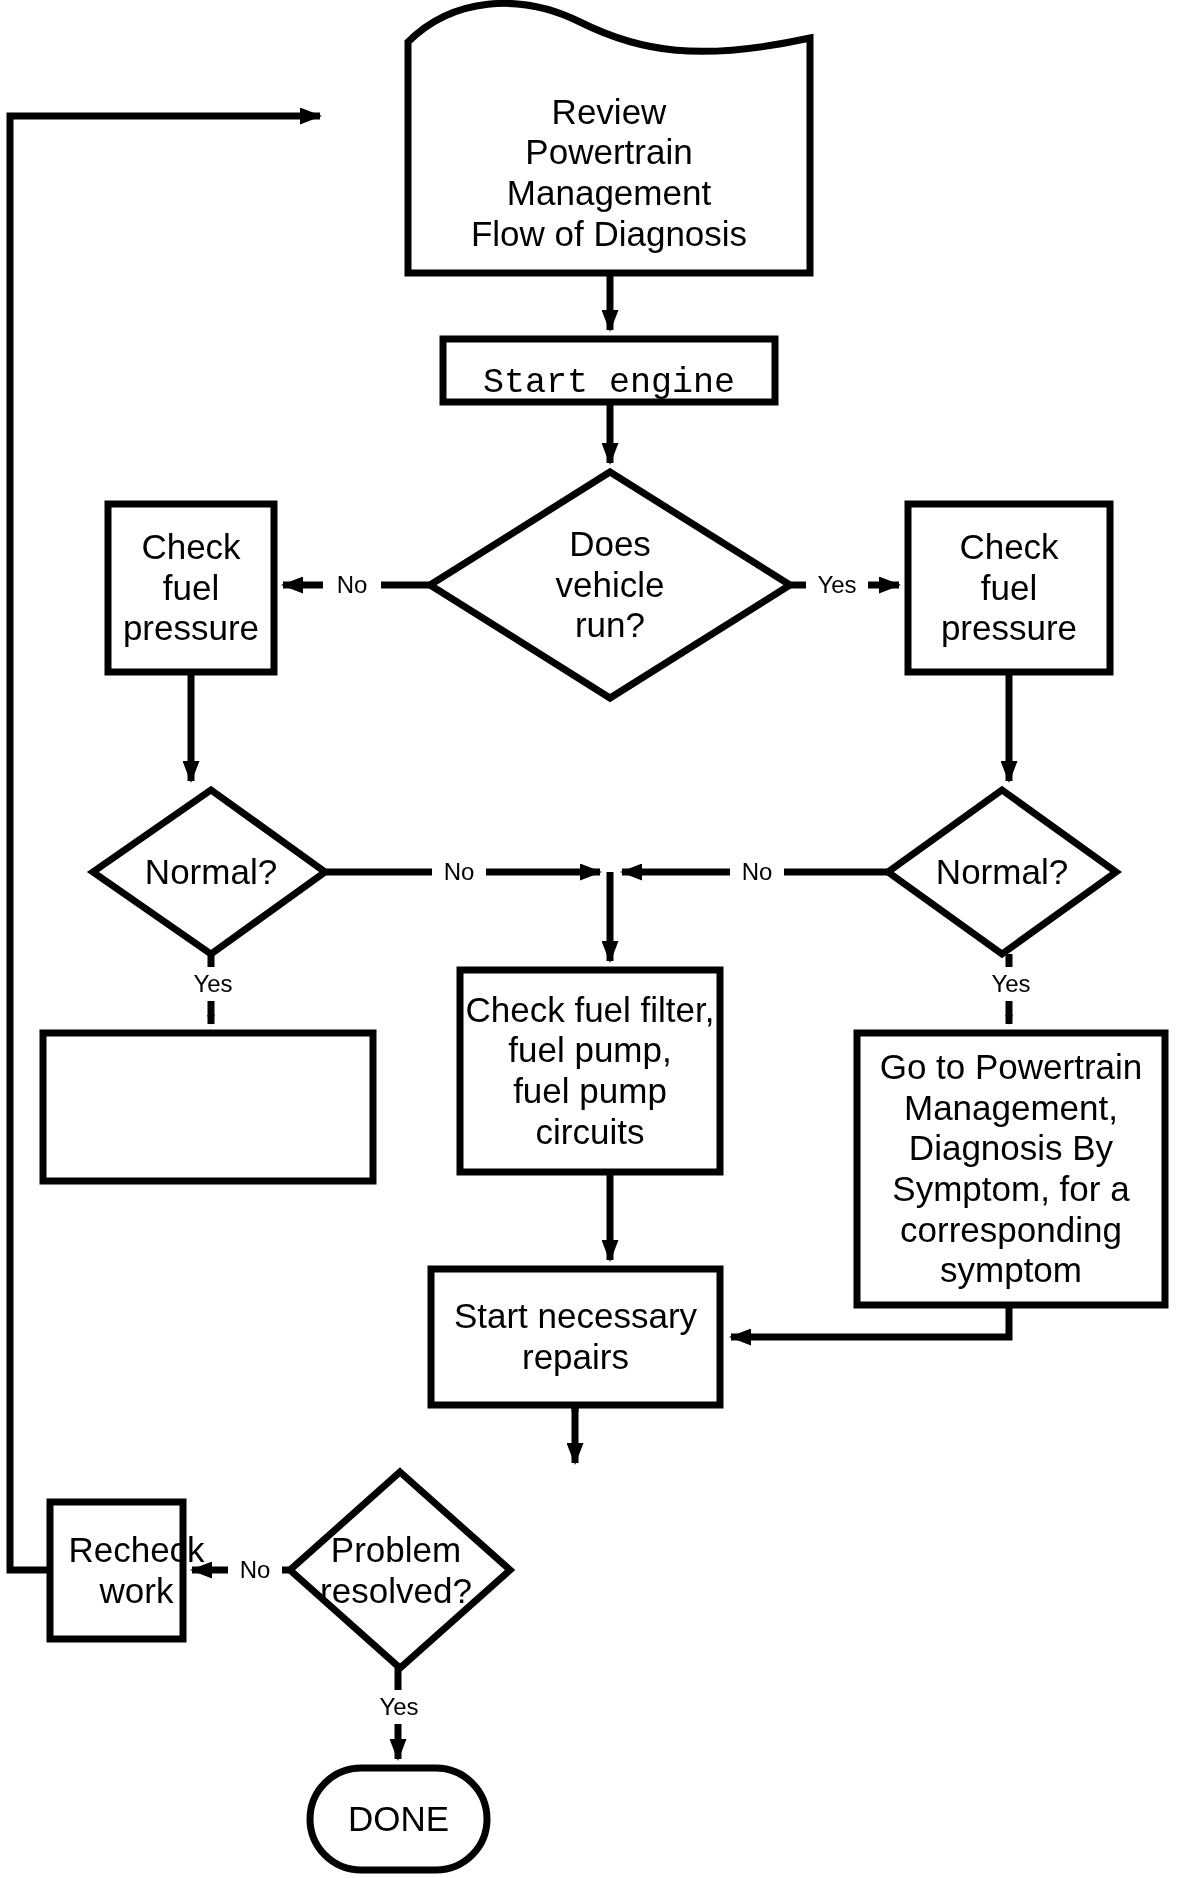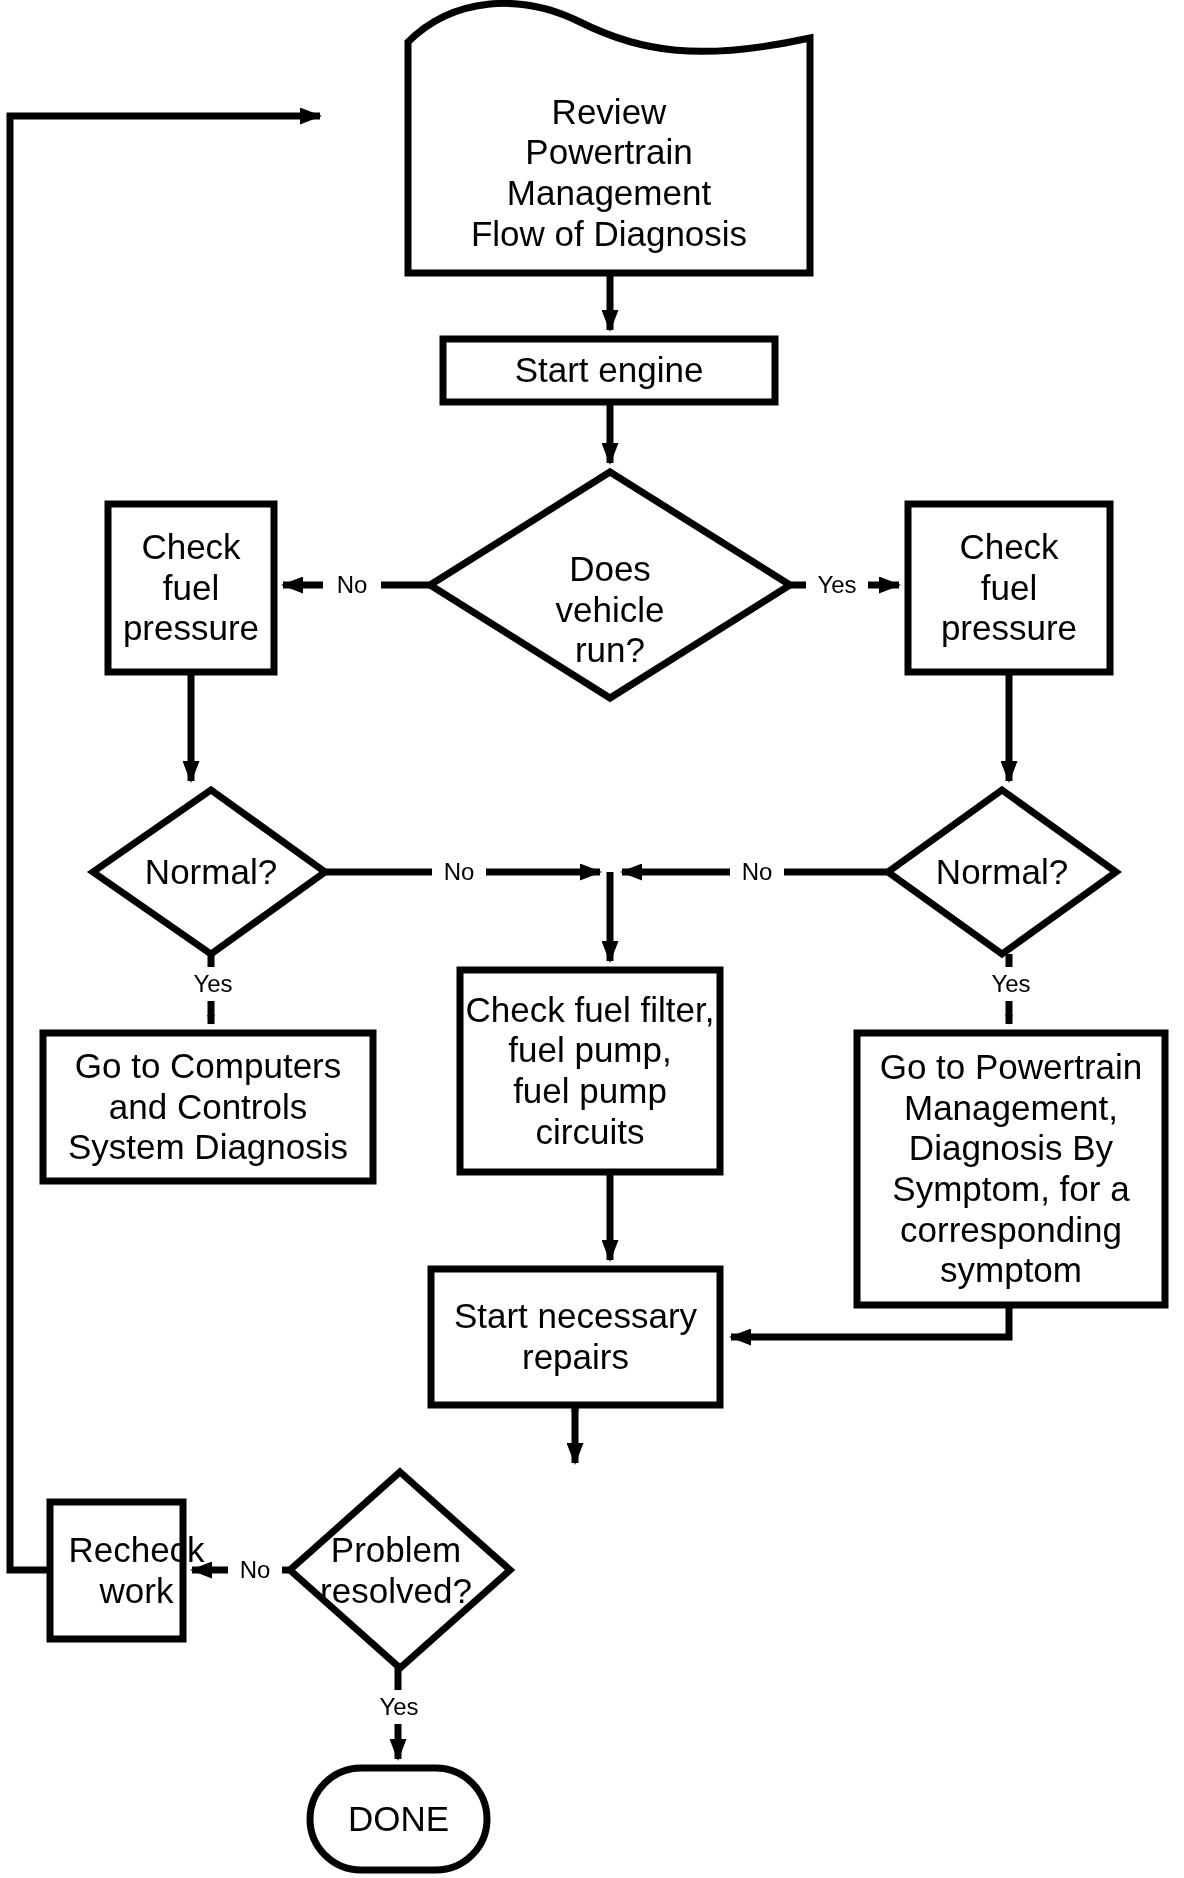--- a/index.html
+++ b/index.html
@@ -130,25 +130,25 @@
 
   </svg>
 
   <div class="lbl node-text" style="left:408px;top:78px;width:402px;height:190px;">
     <span style="white-space:pre-line;">Review
 Powertrain
 Management
 Flow of Diagnosis</span>
   </div>
 
-  <div class="lbl node-text" style="left:443px;top:339px;width:332px;height:63px;">
+  <div class="lbl node-text" style="left:443px;top:352px;width:332px;height:63px;font-family:Liberation Mono, monospace;">
     <span style="white-space:pre-line;">Start engine</span>
   </div>
 
-  <div class="lbl node-text" style="left:500px;top:525px;width:220px;height:170px;align-items:center;">
+  <div class="lbl node-text" style="left:500px;top:500px;width:220px;height:170px;align-items:center;">
     <span style="white-space:pre-line;">Does
 vehicle
 run?</span>
   </div>
 
   <div class="lbl node-text" style="left:100px;top:504px;width:182px;height:168px;">
     <span style="white-space:pre-line;">Check
 fuel
 pressure</span>
   </div>
@@ -160,25 +160,20 @@
   </div>
 
   <div class="lbl node-text" style="left:111px;top:848px;width:200px;height:48px;">
     <span style="white-space:pre-line;">Normal?</span>
   </div>
 
   <div class="lbl node-text" style="left:902px;top:848px;width:200px;height:48px;">
     <span style="white-space:pre-line;">Normal?</span>
   </div>
 
-  <div class="lbl node-text" style="left:43px;top:1033px;width:330px;height:148px;">
-    <span style="white-space:pre-line;">Go to Computers
-and Controls
-System Diagnosis</span>
-  </div>
 
   <div class="lbl node-text" style="left:857px;top:1033px;width:308px;height:272px;">
     <span style="white-space:pre-line;">Go to Powertrain
 Management,
 Diagnosis By
 Symptom, for a
 corresponding
 symptom</span>
   </div>
 

